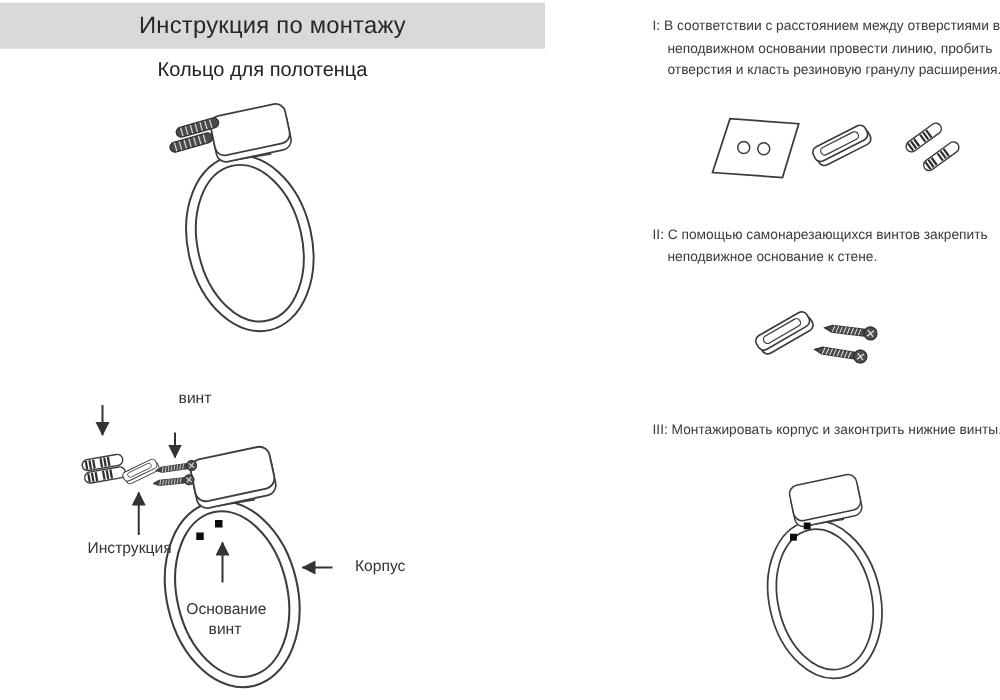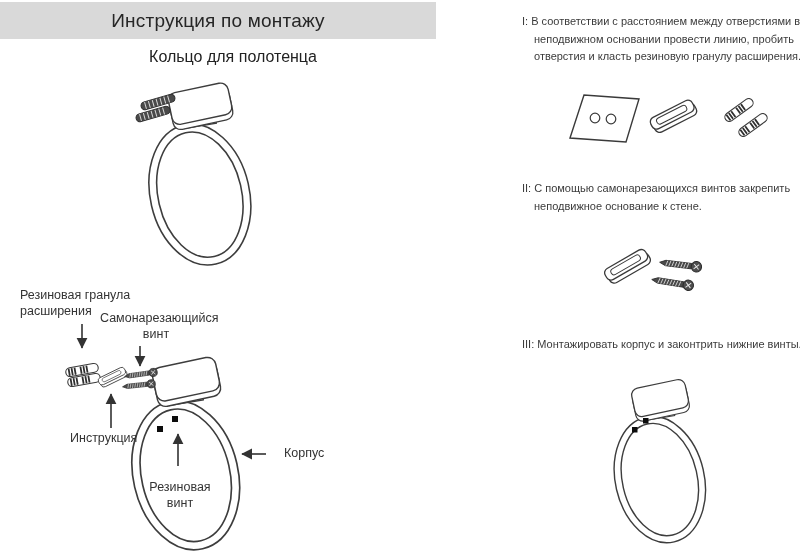--- a/index.html
+++ b/index.html
@@ -9,21 +9,21 @@
   }
   .abs{position:absolute;}
   .page{width:800px;height:456px;position:relative;border-radius:19px;}
   .title-bar{
     position:absolute;left:0;top:2px;width:436px;height:37px;
     background:#d9d9d9;display:flex;align-items:center;justify-content:center;
   }
   .title{font-size:19px;color:#262626;letter-spacing:.2px;}
   .subtitle{
     position:absolute;left:0;top:48px;width:420px;text-align:center;
-    font-size:16px;color:#222222;margin-left:23px;
+    font-size:16px;color:#222222;
   }
   .step-text{
     position:absolute;left:522px;width:277px;font-size:11px;line-height:17.5px;
     color:#3b3b3b;padding-left:12px;text-indent:-12px;
   }
   .part-label{
     position:absolute;font-size:12.5px;line-height:16px;color:#333333;
   }
   .part-label .line{display:block;}
   .center{text-align:center;}
@@ -114,31 +114,26 @@
 
     <g stroke="#333333" stroke-width="1.6" marker-end="url(#arrow-head)">
       <line x1="82" y1="44" x2="82" y2="68"></line>
       <line x1="140" y1="66" x2="140" y2="86"></line>
       <line x1="111" y1="148" x2="111" y2="114"></line>
       <line x1="178" y1="186" x2="178" y2="154"></line>
       <line x1="266" y1="174" x2="242" y2="174"></line>
     </g>
   </svg>
 
-  <div class="part-label" style="left:20px;top:287px">
-    <span class="line">Резиновая гранула</span>
-    <span class="line">расширения</span>
-  </div>
   <div class="part-label center" style="left:100px;top:310px;width:112px">
-    <span class="line">Самонарезающийся</span>
     <span class="line">винт</span>
   </div>
   <div class="part-label" style="left:70px;top:430px">Инструкция</div>
   <div class="part-label center" style="left:149px;top:479px;width:62px">
-    <span class="line">Резиновая</span>
+    <span class="line">Основание</span>
     <span class="line">винт</span>
   </div>
   <div class="part-label" style="left:284px;top:445px">Корпус</div>
 
   <div class="step-text" style="top:13px">I: В соответствии с расстоянием между отверстиями в неподвижном основании провести линию, пробить отверстия и класть резиновую гранулу расширения.</div>
   <div class="step-text" style="top:180px">II: С помощью самонарезающихся винтов закрепить неподвижное основание к стене.</div>
   <div class="step-text" style="top:336px">III: Монтажировать корпус и законтрить нижние винты.</div>
 
   <svg class="abs" style="left:555px;top:86px" width="225" height="78" viewBox="0 0 225 78">
     <path d="M15,52 L29,9 L84,13 L71,56 Z" fill="#ffffff" stroke="#3a3a3a" stroke-width="1.4"></path>

